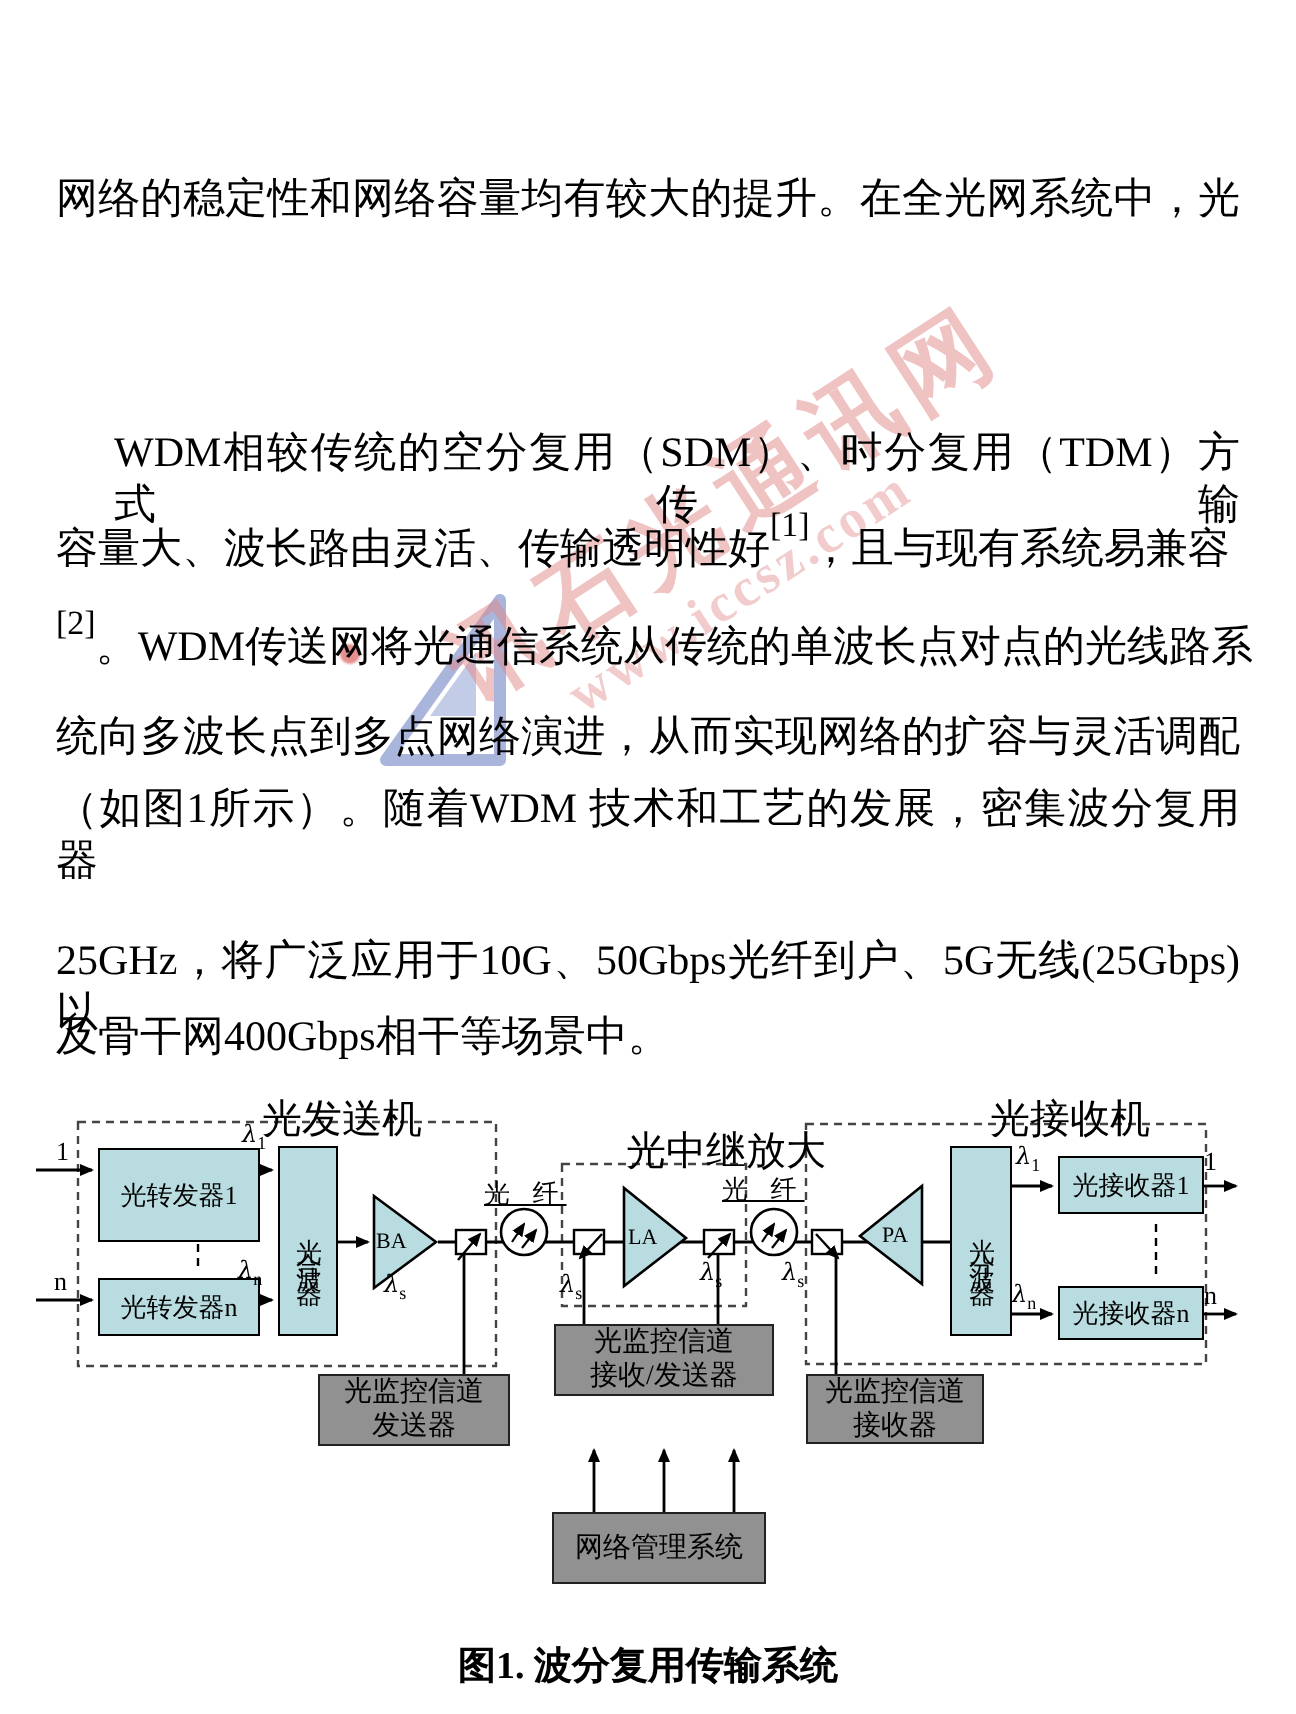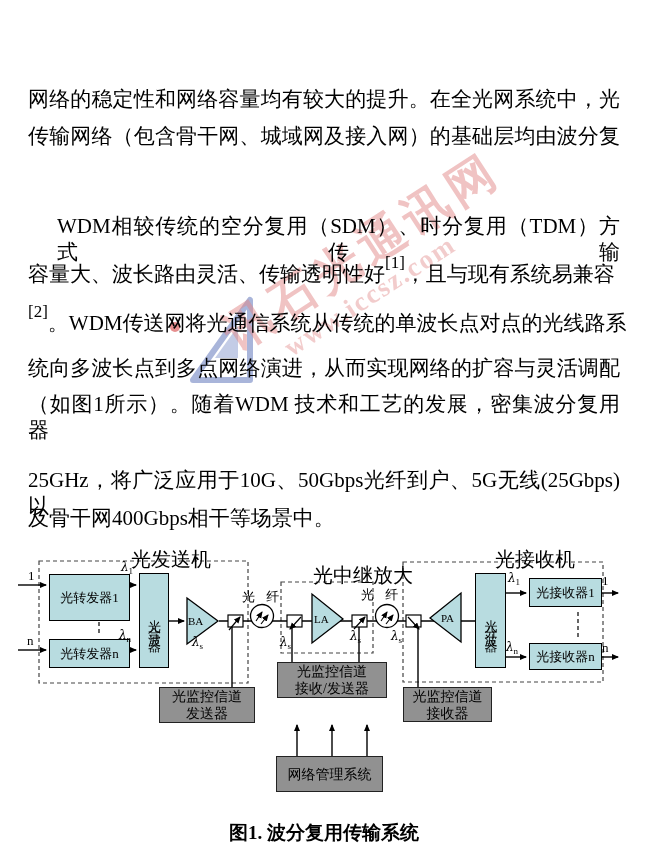--- a/index.html
+++ b/index.html
@@ -28,21 +28,21 @@
         display:flex;align-items:center;justify-content:center;font-size:13px;white-space:nowrap;}
   .vbox{writing-mode:vertical-rl;letter-spacing:7px;padding-top:4px;}
   .gbox{position:absolute;background:#919191;border:1px solid #222;box-sizing:border-box;
         display:flex;flex-direction:column;align-items:center;justify-content:center;
         font-size:14px;line-height:17px;white-space:nowrap;}
   .amp{position:absolute;font-size:11px;white-space:nowrap;}
   .lam{position:absolute;font-size:12px;white-space:nowrap;}
   .lam i{font-style:italic;font-family:"DejaVu Serif",serif;}
   .lam sub{font-size:9px;}
   .io{position:absolute;font-size:13px;white-space:nowrap;}
-  .fiber{position:absolute;font-size:13px;letter-spacing:4px;white-space:nowrap;}
+  .fiber{position:absolute;font-size:13px;letter-spacing:4px;white-space:nowrap;text-decoration:underline;}
   
   .caption{position:absolute;left:0;top:820px;width:648px;text-align:center;
            font-size:19px;font-weight:bold;z-index:1;}
 </style>
 </head>
 <body>
 
 <div class="page">
 
   <div class="wm-layer">
@@ -50,21 +50,20 @@
       <polygon points="193,380 250,300 250,380" fill="none" stroke="rgba(154,168,212,0.85)" stroke-width="6" stroke-linejoin="round"></polygon>
       <polygon points="215,358 238,326 238,358" fill="rgba(170,182,220,0.7)"></polygon>
     </svg>
     <div class="wm-big">讯石光通讯网</div>
     <div class="wm-url">www.iccsz.com</div>
     <div class="wm-dot"></div>
   </div>
 
   <div class="text-layer">
     <div class="tline j" style="left:28px;top:86px;width:592px">网络的稳定性和网络容量均有较大的提升。在全光网系统中，光</div>
-    <div class="tline j" style="left:28px;top:123px;width:592px">传输网络（包含骨干网、城域网及接入网）的基础层均由波分复</div>
 
     <div class="tline j" style="left:57px;top:213px;width:563px">WDM相较传统的空分复用（SDM）、时分复用（TDM）方式传输</div>
     <div class="tline" style="left:28px;top:261px"><span>容量大、波长路由灵活、传输透明性好</span><span class="sup">[1]</span><span>，且与现有系统易兼容</span></div>
     <div class="tline" style="left:28px;top:310px"><span class="sup">[2]</span><span>。WDM传送网将光通信系统从传统的单波长点对点的光线路系</span></div>
     <div class="tline j" style="left:28px;top:355px;width:592px">统向多波长点到多点网络演进，从而实现网络的扩容与灵活调配</div>
     <div class="tline j" style="left:28px;top:391px;width:592px">（如图1所示）。随着WDM 技术和工艺的发展，密集波分复用器</div>
     <div class="tline j" style="left:28px;top:467px;width:592px">25GHz，将广泛应用于10G、50Gbps光纤到户、5G无线(25Gbps)以</div>
     <div class="tline" style="left:28px;top:505px">及骨干网400Gbps相干等场景中。</div>
   </div>
 

